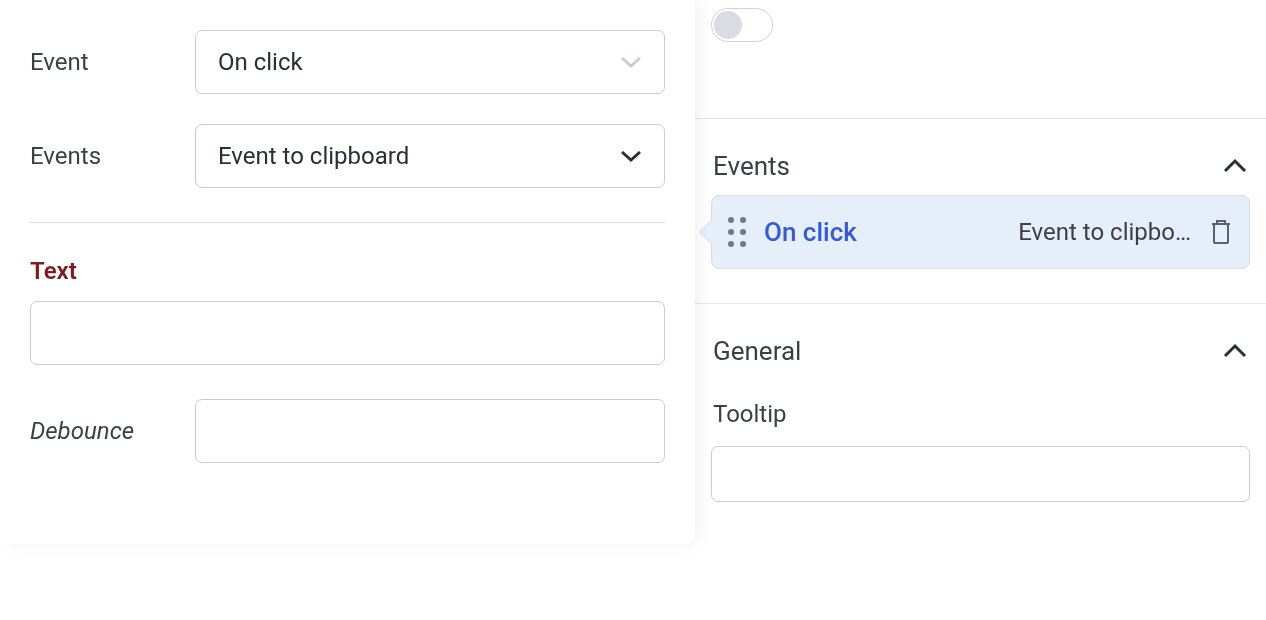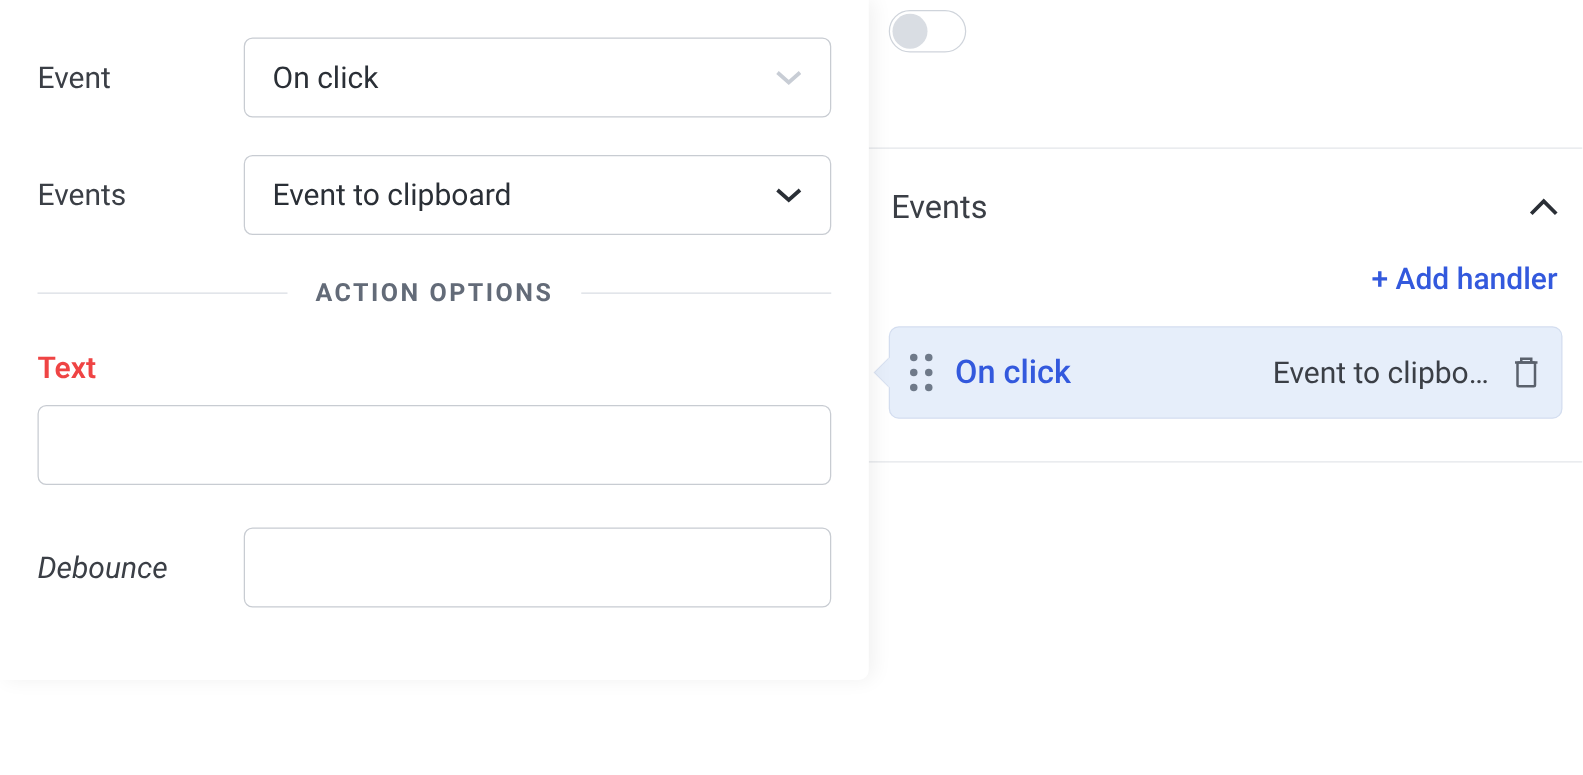--- a/index.html
+++ b/index.html
@@ -74,21 +74,21 @@
       font-size: 20px;
       font-weight: 700;
       letter-spacing: 2px;
       color: #636b78;
     }
 
     .stack-row { margin-bottom: 34px; }
     .stack-row .label {
       font-size: 24px;
       font-weight: 600;
-      color: #ef4444;
+      color: #7f1d1d;
       margin-bottom: 16px;
       display: block;
     }
     .text-input {
       width: 100%;
       height: 64px;
       border: 1px solid #c8ccd2;
       border-radius: 7px;
       background: #fff;
       font-size: 22px;
@@ -264,21 +264,20 @@
     <div class="select">
       <span>Event to clipboard</span>
       <svg class="chevron-down chevron-dark" viewBox="0 0 22 14" fill="none" stroke-width="3">
         <path d="M2 3 L11 11 L20 3"></path>
       </svg>
     </div>
   </div>
 
   <div class="section-divider">
     <div class="line"></div>
-    <div class="title">ACTION OPTIONS</div>
     <div class="line"></div>
   </div>
 
   <div class="stack-row">
     <span class="label">Text</span>
     <input class="text-input" type="text" value="" style="">
   </div>
 
   <div class="form-row debounce-row">
     <div class="label">Debounce</div>
@@ -298,23 +297,20 @@
   <div class="section-hr"></div>
 
   <div class="panel-section">
     <div class="panel-header">
       <div class="title">Events</div>
       <svg class="chevron-up" viewBox="0 0 26 16" fill="none" stroke-width="3">
         <path d="M3 13 L13 3 L23 13"></path>
       </svg>
     </div>
 
-    <div class="add-handler-row">
-      <span class="add-handler">+ Add handler</span>
-    </div>
 
     <div class="handler-card">
       <div class="drag-handle">
         <span></span>
           <span></span>
           <span></span>
           <span></span>
           <span></span>
           <span></span>
       </div>
@@ -323,14 +319,25 @@
       <svg class="trash-icon" viewBox="0 0 24 28" fill="none" stroke-width="2">
         <path d="M3 6 H21"></path>
         <path d="M8 6 V3 H16 V6"></path>
         <rect x="5" y="6" width="14" height="19" rx="1"></rect>
       </svg>
     </div>
   </div>
 
   <div class="section-hr"></div>
 
+  <div class="panel-section">
+    <div class="panel-header">
+      <div class="title">General</div>
+      <svg class="chevron-up" viewBox="0 0 26 16" fill="none" stroke-width="3">
+        <path d="M3 13 L13 3 L23 13"></path>
+      </svg>
+    </div>
+
+    <div class="general-label">Tooltip</div>
+    <input class="general-input" type="text" value="" style="">
+  </div>
 
 </div>
 
 </body></html>

